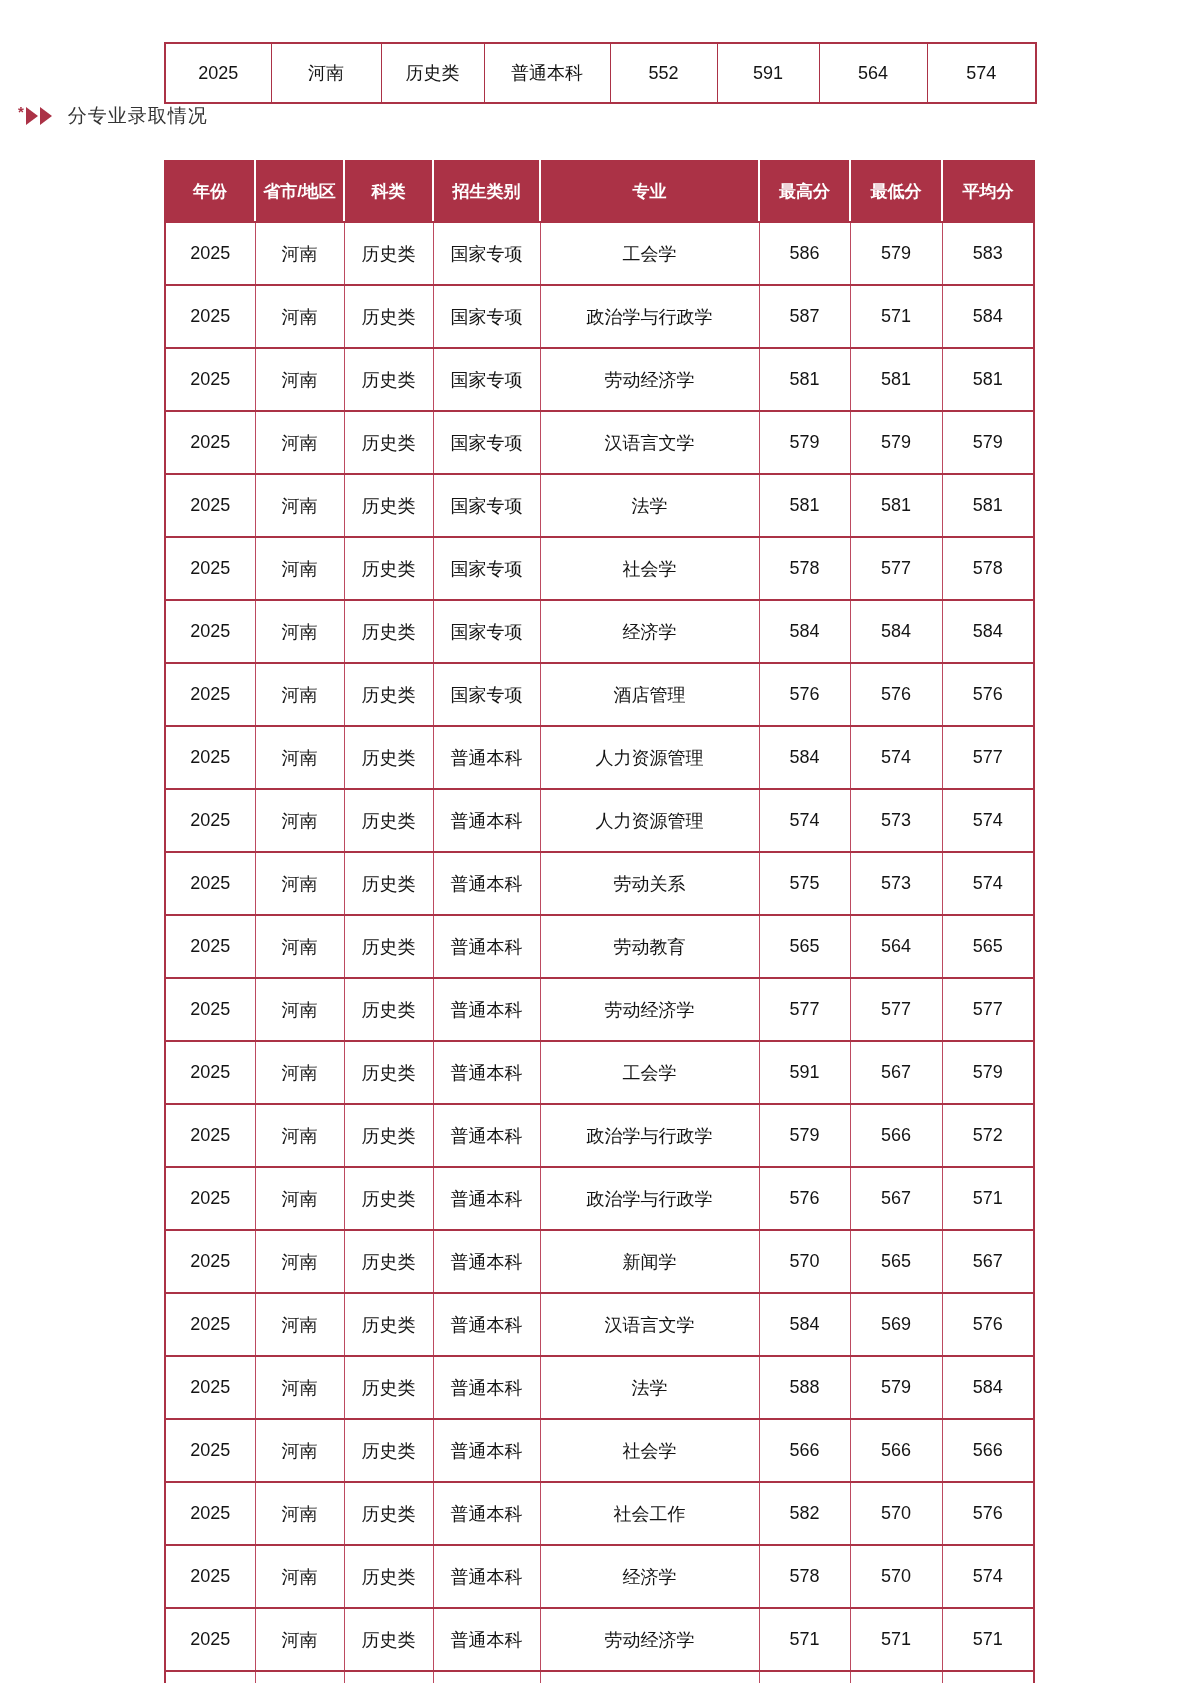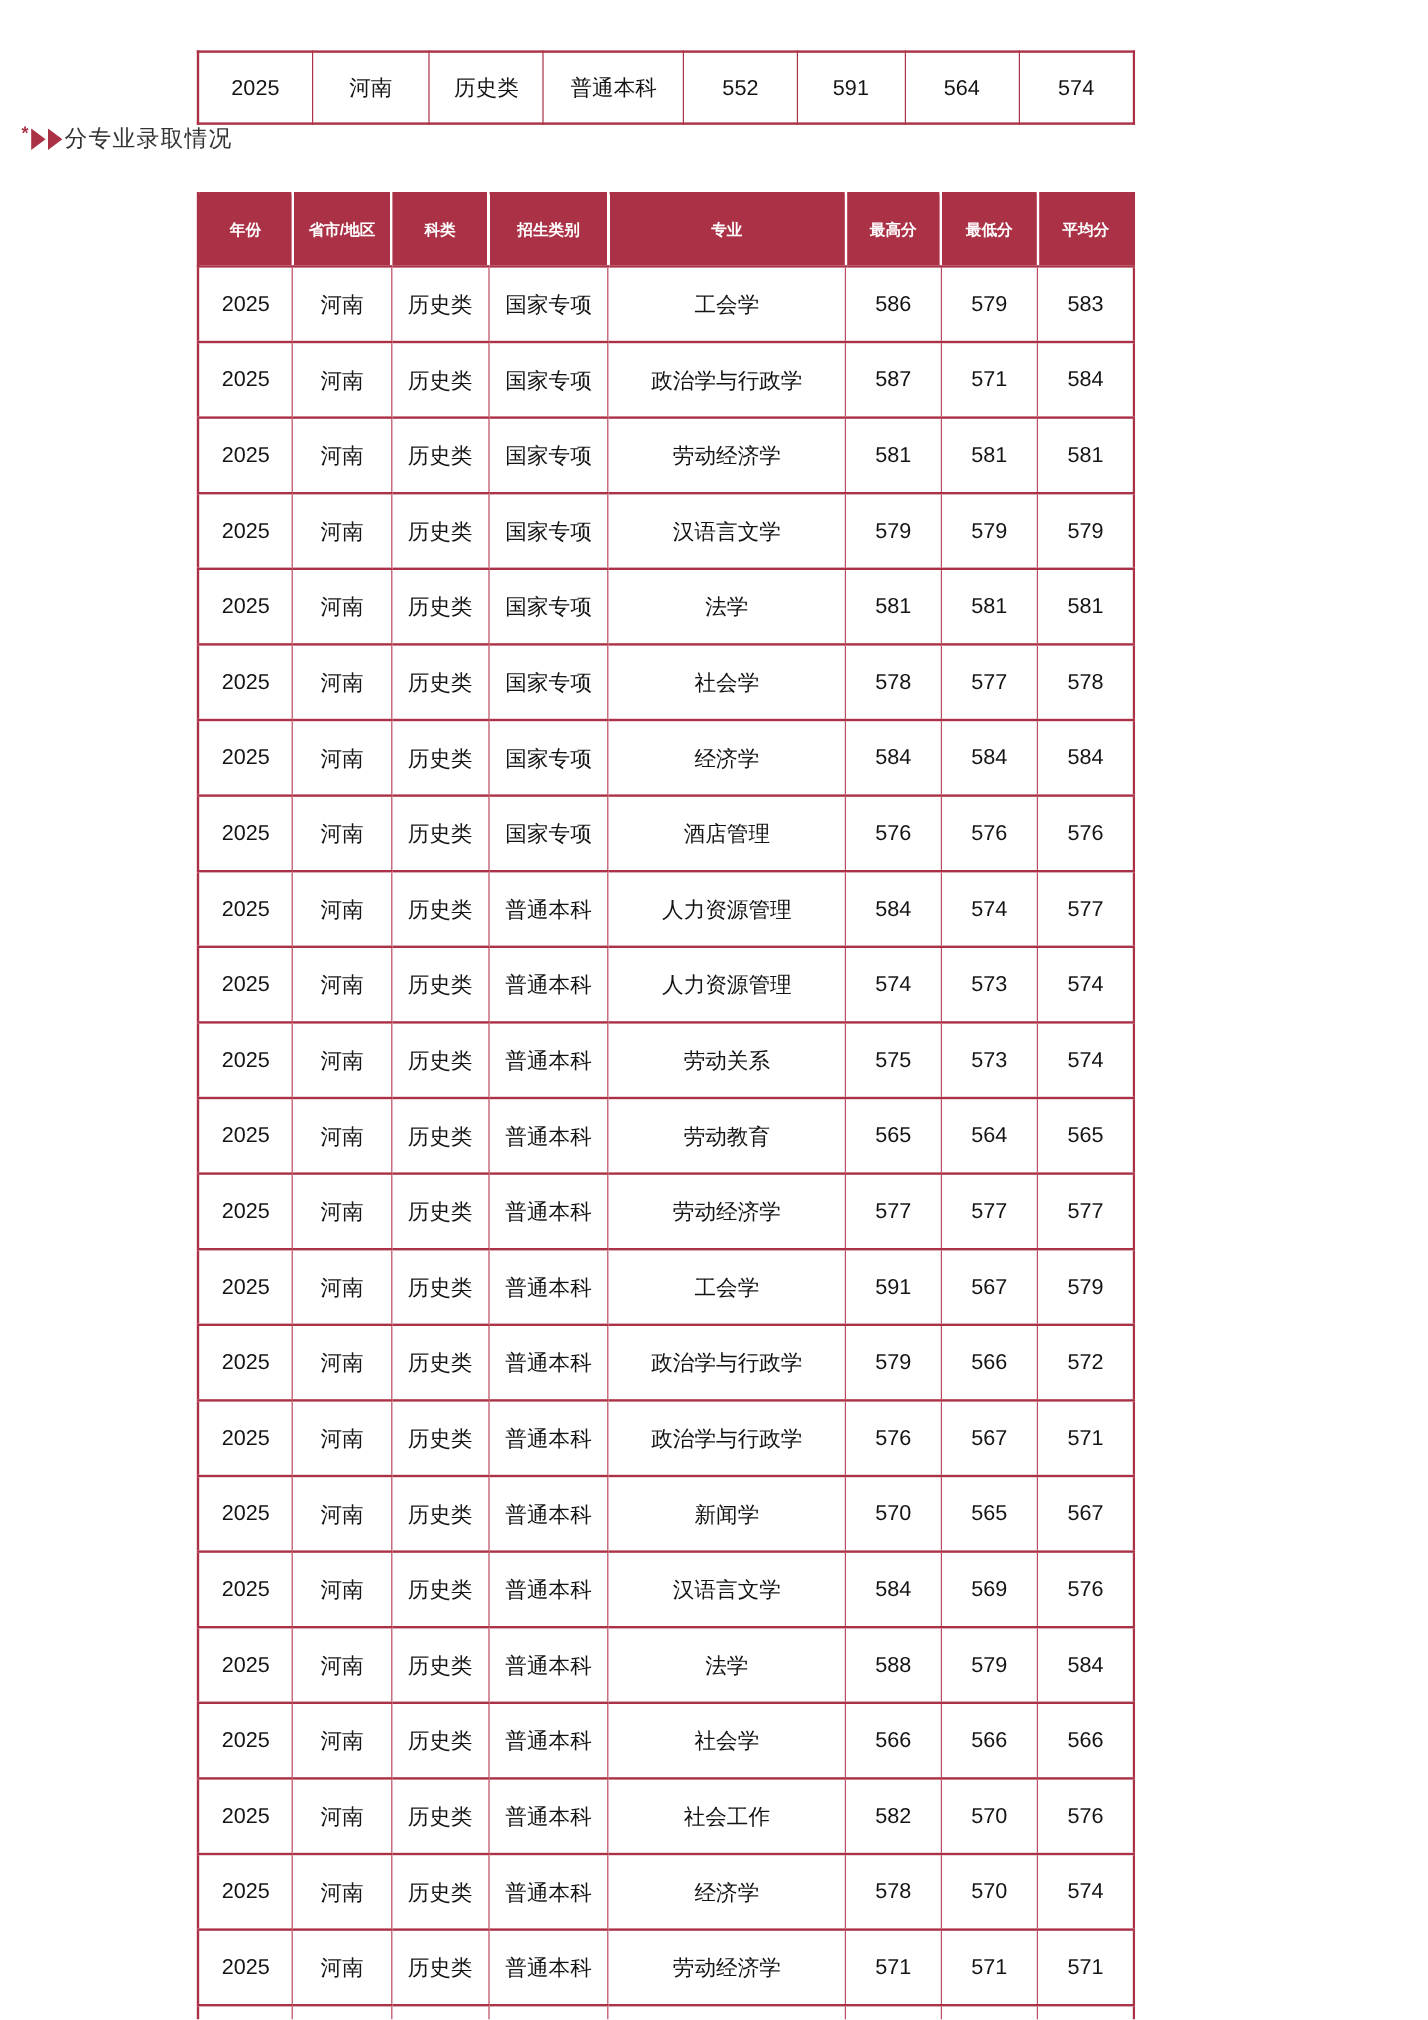--- a/index.html
+++ b/index.html
@@ -1,17 +1,17 @@
 <!DOCTYPE html>
 <html style="--accent: #ab3246; --accent-light: #bc4a60; --header-text: #ffffff; --body-text: #141414; --heading-text: #333333;"><head>
 <meta charset="utf-8">
 <style>
   html,body{margin:0;padding:0;background:#fff;}
   .page{
-    position:relative;width:946px;height:1683px;background:#fff;overflow:hidden;
+    position:relative;width:1190px;height:1683px;background:#fff;overflow:hidden;
     font-family:"Liberation Sans","DejaVu Sans",sans-serif;
   }
   
   table{border-collapse:collapse;table-layout:fixed;}
   .top-table{
     position:absolute;left:164px;top:42px;
     border:2px solid var(--accent,#ab3246);
   }
   .top-table td{
     border:1px solid var(--accent,#ab3246);
@@ -28,31 +28,31 @@
     margin:-10px 2px 0 0;line-height:1;
   }
   .tri{
     width:0;height:0;display:inline-block;
     border-left:12px solid var(--accent,#ab3246);
     border-top:9px solid transparent;
     border-bottom:9px solid transparent;
     margin-right:2px;
   }
   .heading-text{
-    font-size:19px;color:var(--heading-text,#333);margin-left:0;letter-spacing:1px;
+    font-size:19px;color:var(--heading-text,#333);margin-left:14px;letter-spacing:1px;
   }
   
   .main-table{
     position:absolute;left:164px;top:160px;
     border:2px solid var(--accent,#ab3246);
   }
   .main-table thead th{
     background:var(--accent,#ab3246);
     color:var(--header-text,#fff);
-    font-size:13px;font-weight:bold;
+    font-size:17px;font-weight:bold;
     height:57px;text-align:center;vertical-align:middle;
     border-left:2px solid #fff;
     border-bottom:2px solid var(--accent,#ab3246);
     overflow:hidden;white-space:nowrap;
   }
   .main-table thead th:first-child{border-left:2px solid var(--accent,#ab3246);}
   .main-table tbody td{
     border-left:1px solid var(--accent-light,#bc4a60);
     border-right:1px solid var(--accent-light,#bc4a60);
     border-top:2px solid var(--accent,#ab3246);

